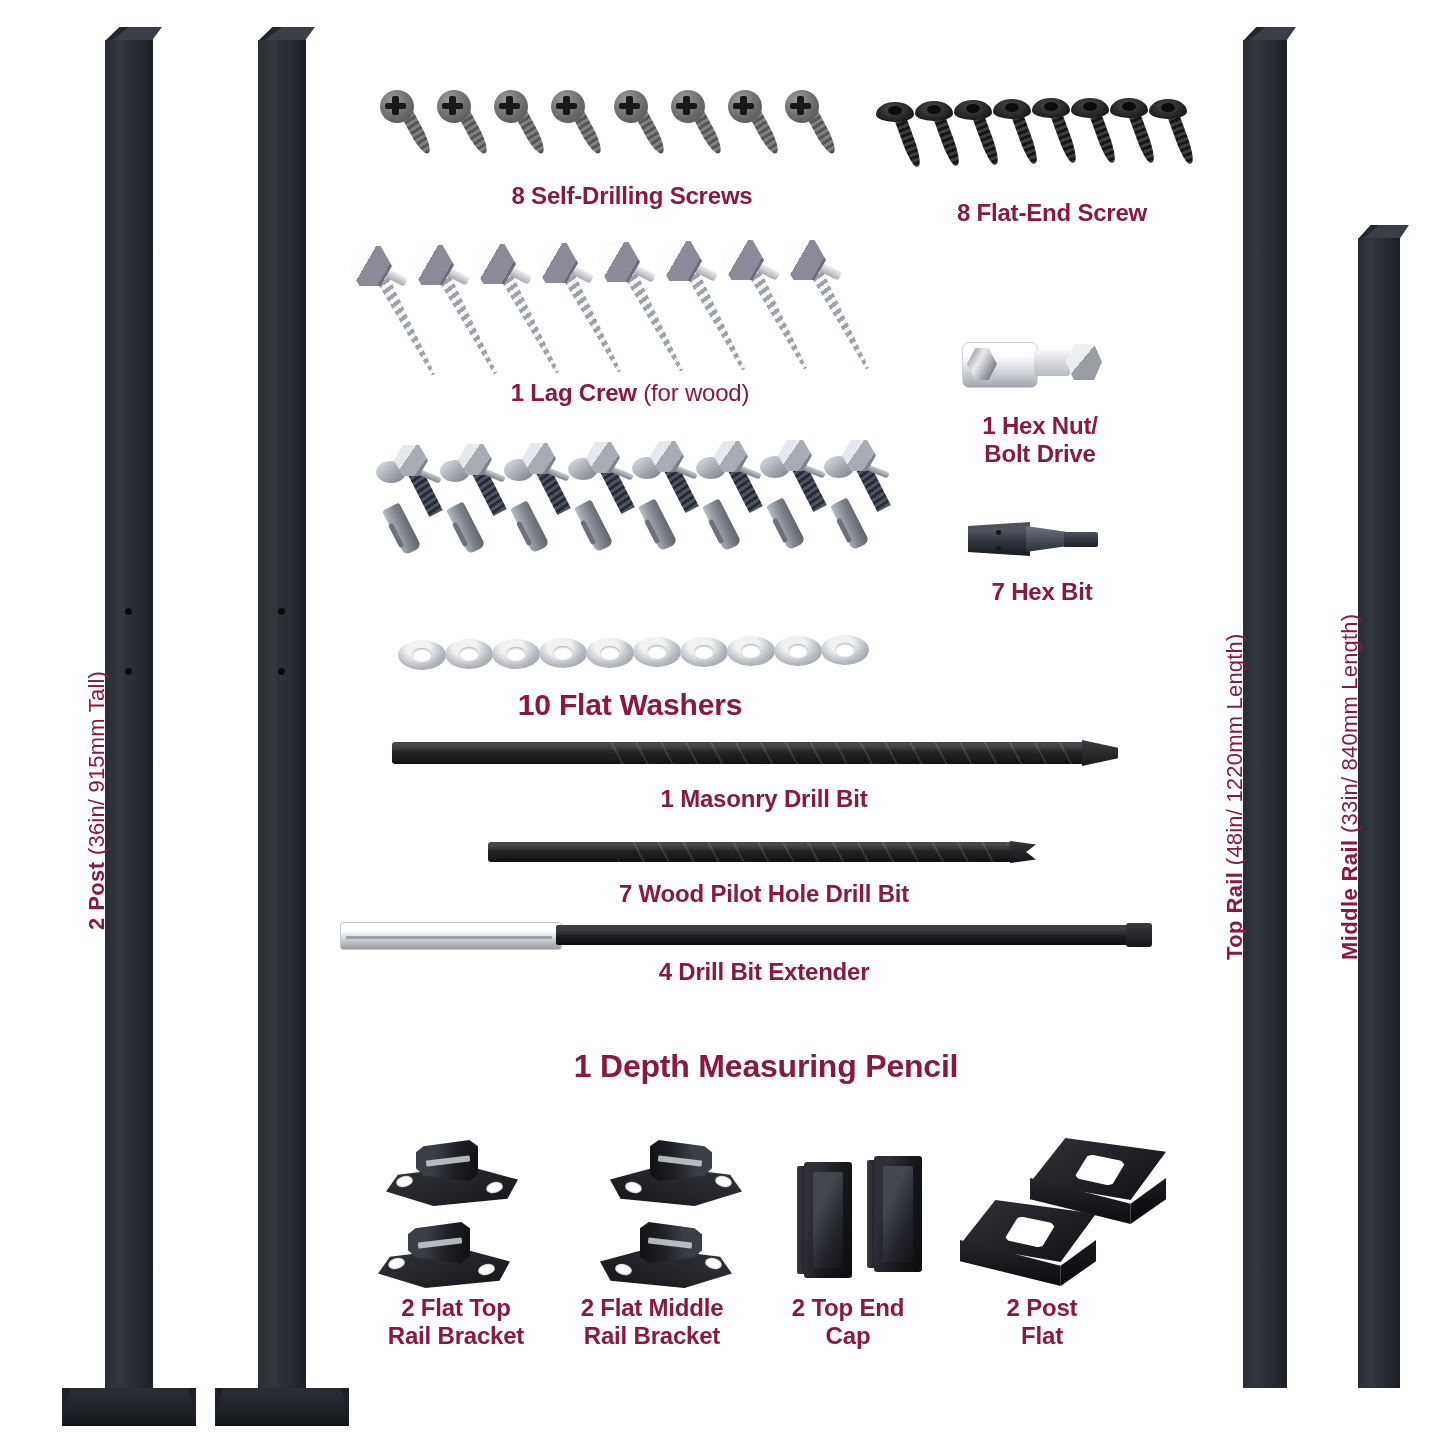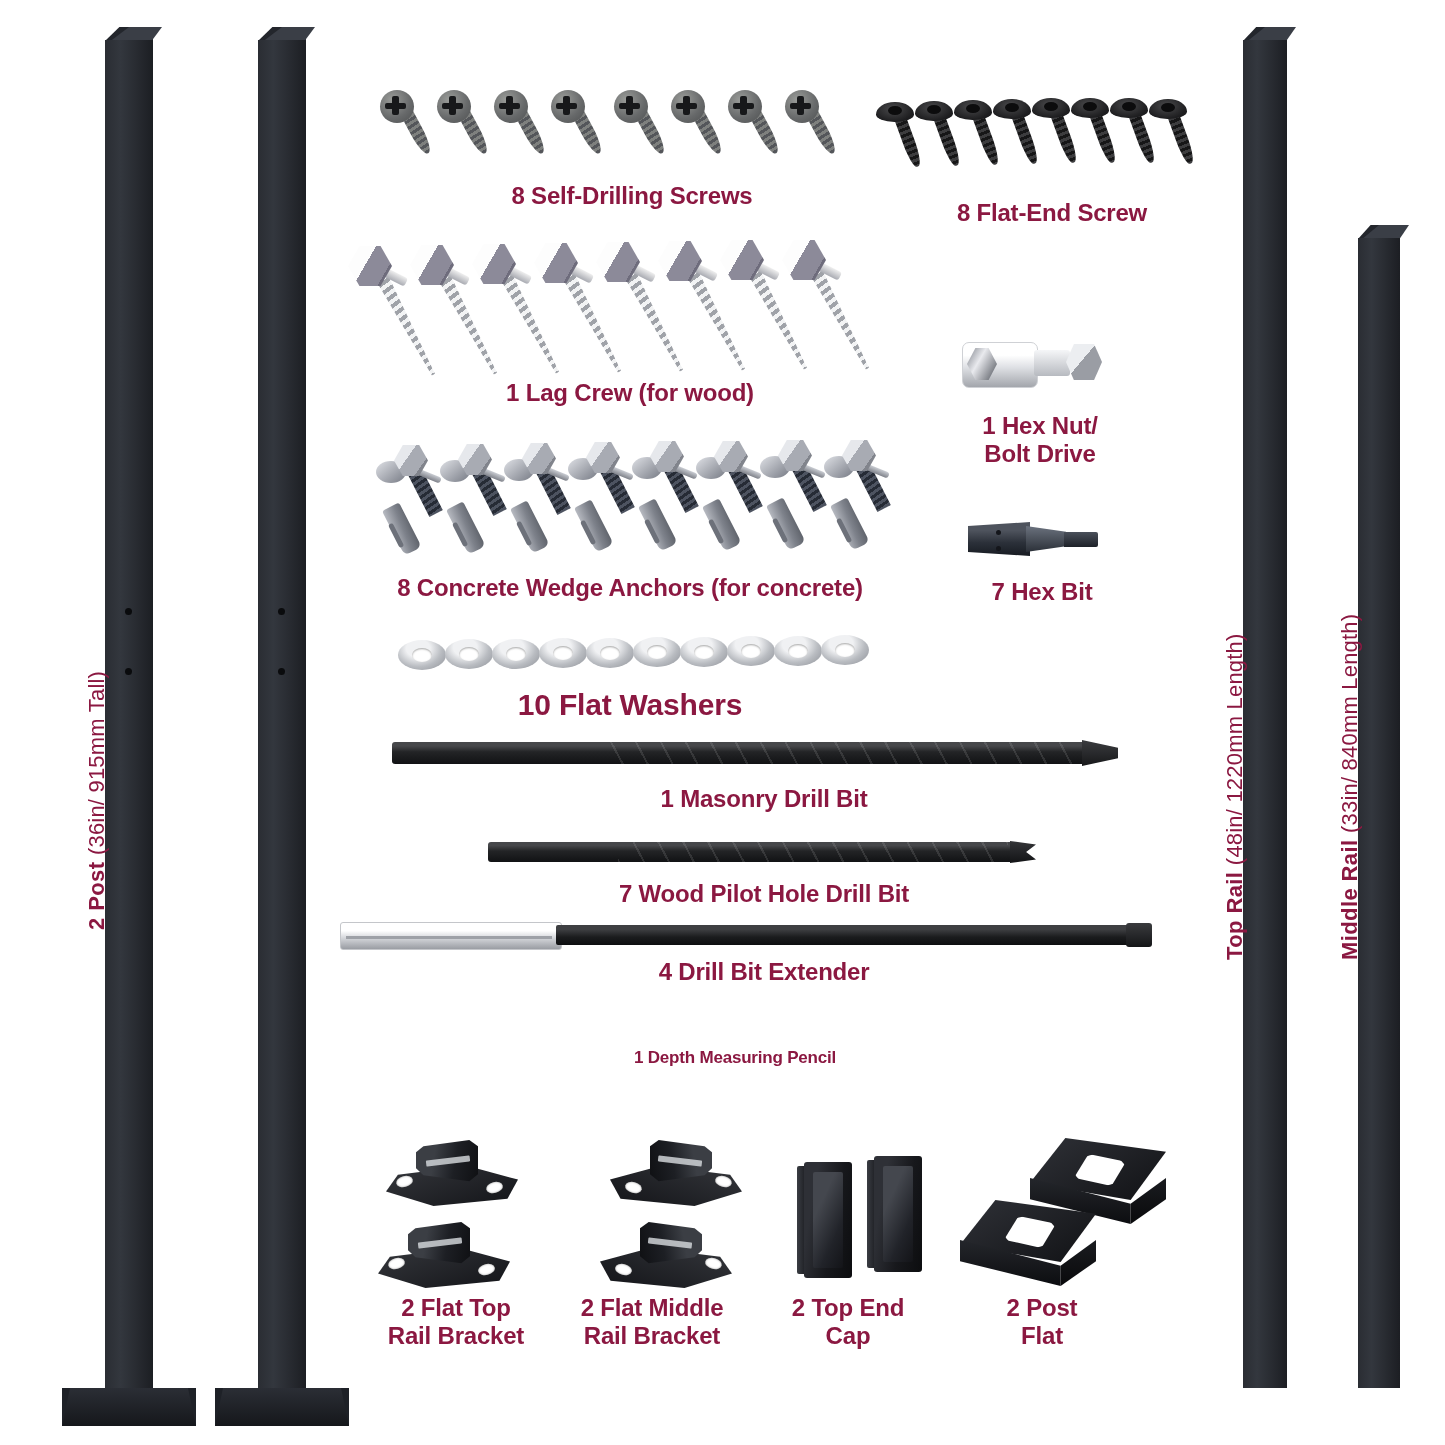--- a/index.html
+++ b/index.html
@@ -4,21 +4,21 @@
 <style>
   html,body{margin:0;padding:0;background:#fff;}
   body{width:1445px;height:1445px;position:relative;overflow:hidden;
        font-family:"Liberation Sans",sans-serif;}
 
   .stage{position:absolute;inset:0;}
 
   
   .lbl{position:absolute;color:#8B1841;font-weight:bold;white-space:nowrap;
        letter-spacing:-0.2px;line-height:1.18;}
-  .lbl .sub{font-weight:bold;}
+  .lbl .sub{font-weight:normal;}
   .ctr{transform:translateX(-50%);text-align:center;}
 
   
   .vlbl{position:absolute;color:#8B1841;font-weight:bold;white-space:nowrap;
         transform-origin:0 0;transform:rotate(-90deg);font-size:22px;letter-spacing:0.4px;}
   .vlbl .sub{font-weight:normal;letter-spacing:0.2px;}
 
   
   .post{position:absolute;}
   .post .body{position:absolute;left:0;top:0;width:100%;height:100%;
@@ -441,23 +441,20 @@
       </div>
     <div class="wa" style="left:448px;top:0px;">
         <div class="sleeve"></div>
         <div class="slit"></div>
         <div class="thr"></div>
         <div class="wing"></div>
         <div class="wash"></div>
         <div class="nut"></div>
       </div>
   </div>
-  <div class="lbl ctr" style="left:630px;top:574px;font-size:24px;">
-    <span>8 Concrete Wedge Anchors </span><span class="sub">(for concrete)</span>
-  </div>
 
   <div class="grp" style="left:968px;top:516px;width:150px;height:45px;">
     <div style="position:absolute;left:0;top:6px;width:62px;height:34px;
                 background:linear-gradient(180deg,#4e535d 0 25%,#2c313a 60%,#171b22 100%);
                 clip-path:polygon(0 12%,100% 0,100% 100%,0 88%);"></div>
     <div style="position:absolute;left:28px;top:14px;width:5px;height:5px;border-radius:50%;background:#14161b;"></div>
     <div style="position:absolute;left:28px;top:30px;width:5px;height:5px;border-radius:50%;background:#14161b;"></div>
     <div style="position:absolute;left:58px;top:10px;width:40px;height:26px;
                 background:linear-gradient(180deg,#6b727e,#2b3038);
                 clip-path:polygon(0 0,100% 22%,100% 78%,0 100%);"></div>
@@ -509,21 +506,21 @@
   <div class="grp" style="left:340px;top:920px;width:830px;height:36px;">
     <div class="ext-chuck" style="left:0;top:2px;width:220px;"></div>
     <div style="position:absolute;left:6px;top:16px;width:206px;height:3px;background:#9ea1a7;"></div>
     <div class="ext-rod" style="left:216px;top:5px;width:580px;"></div>
     <div class="ext-end" style="left:786px;top:3px;"></div>
   </div>
   <div class="lbl ctr" style="left:764px;top:958px;font-size:24px;">
     <span>4 Drill Bit Extender</span>
   </div>
 
-  <div class="lbl ctr" style="left:735px;top:1048px;font-size:17px;">
+  <div class="lbl ctr" style="left:766px;top:1048px;font-size:32px;">
     <span>1 Depth Measuring Pencil</span>
   </div>
 
   <div class="grp" style="left:378px;top:1140px;width:180px;height:160px;">
     <div class="brk" style="left:8px;top:0px;">
         <div class="plate"></div>
         <div class="box"></div>
         <div class="slot"></div>
         <div class="h1"></div>
         <div class="h2"></div>

